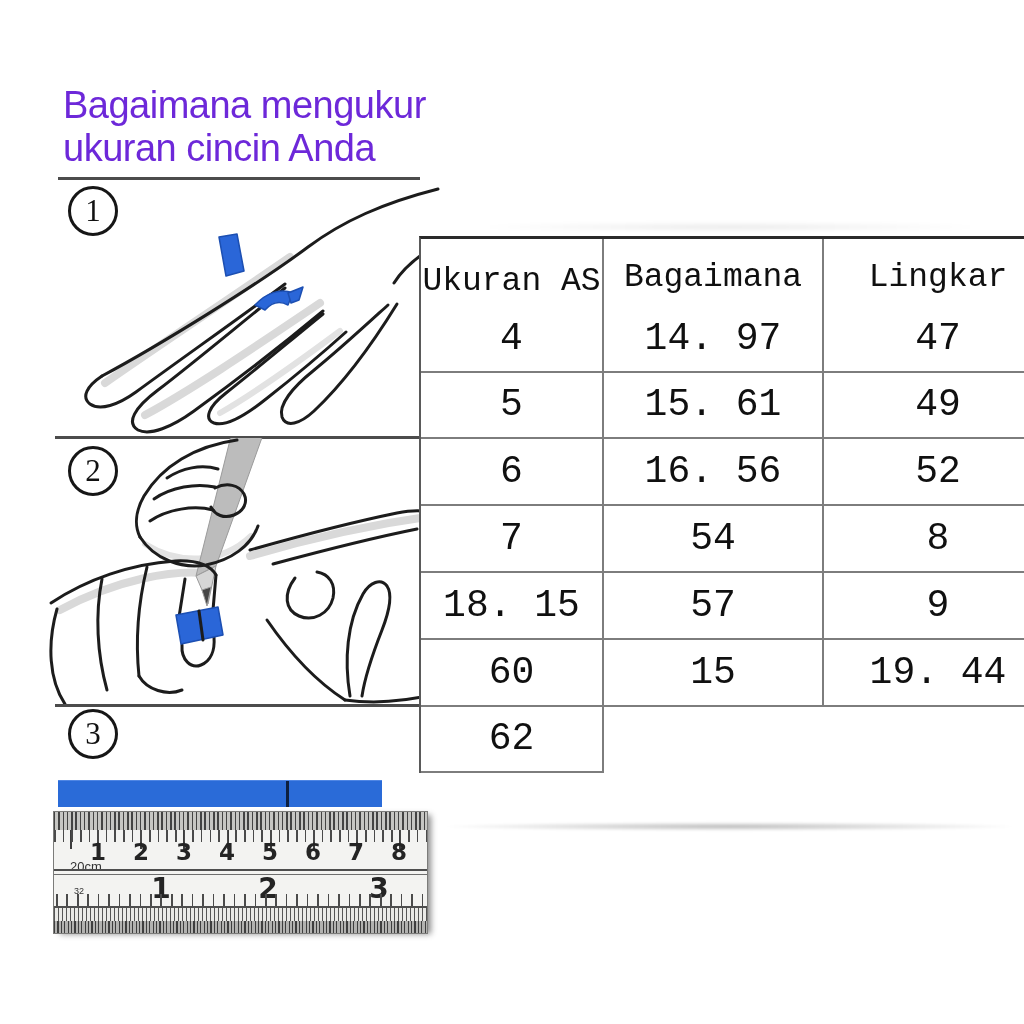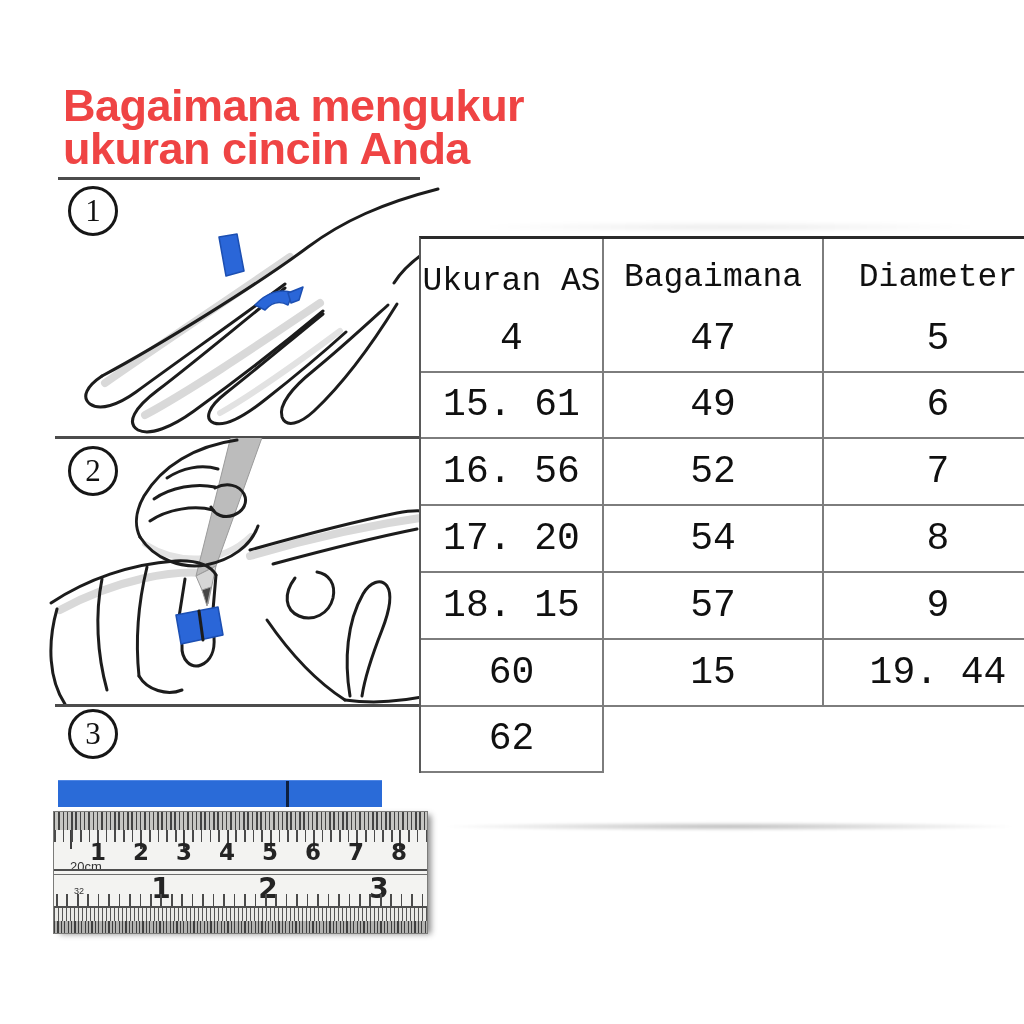--- a/index.html
+++ b/index.html
@@ -1,20 +1,20 @@
 <!DOCTYPE html>
 <html><head>
 <meta charset="utf-8">
 <style>
   html,body{margin:0;padding:0;background:#fff;}
   #canvas{position:relative;width:1024px;height:1024px;background:#ffffff;overflow:hidden;
           font-family:"Liberation Sans","DejaVu Sans",sans-serif;}
 
   
-  .title{position:absolute;left:63px;top:84px;font-size:45px;font-weight:bold;color:#ef4444;
+  .title{position:absolute;left:63px;top:84px;font-size:38px;font-weight:normal;color:#6d28d9;
          line-height:43px;letter-spacing:-0.5px;white-space:nowrap;}
 
   
   .hdiv{position:absolute;height:3px;background:#4c4c4c;}
 
   
   .badge{position:absolute;width:44px;height:44px;border:3px solid #161616;border-radius:50%;
          display:flex;align-items:center;justify-content:center;
          font-family:"Liberation Serif",serif;font-size:31px;color:#111;background:#fff;}
 
@@ -182,37 +182,37 @@
   <div class="sizetable">
     <div class="cell hcell">
       <span class="ht">Ukuran AS</span>
       <span class="hs">US Size</span>
     </div>
     <div class="cell hcell">
       <span class="ht">Bagaimana</span>
       <span class="hs big">(mm)</span>
     </div>
     <div class="cell hcell">
-      <span class="ht">Diameter</span>
+      <span class="ht">Lingkar</span>
       <span class="hs big">(mm)</span>
     </div>
 
     <div class="cell">4</div>
+    <div class="cell">14. 97</div>
     <div class="cell">47</div>
 
     <div class="cell">5</div>
     <div class="cell">15. 61</div>
     <div class="cell">49</div>
 
     <div class="cell">6</div>
     <div class="cell">16. 56</div>
     <div class="cell">52</div>
 
     <div class="cell">7</div>
-    <div class="cell">17. 20</div>
     <div class="cell">54</div>
 
     <div class="cell">8</div>
     <div class="cell">18. 15</div>
     <div class="cell">57</div>
 
     <div class="cell">9</div>
     <div class="cell">60</div>
 
     <div class="cell">15</div>

